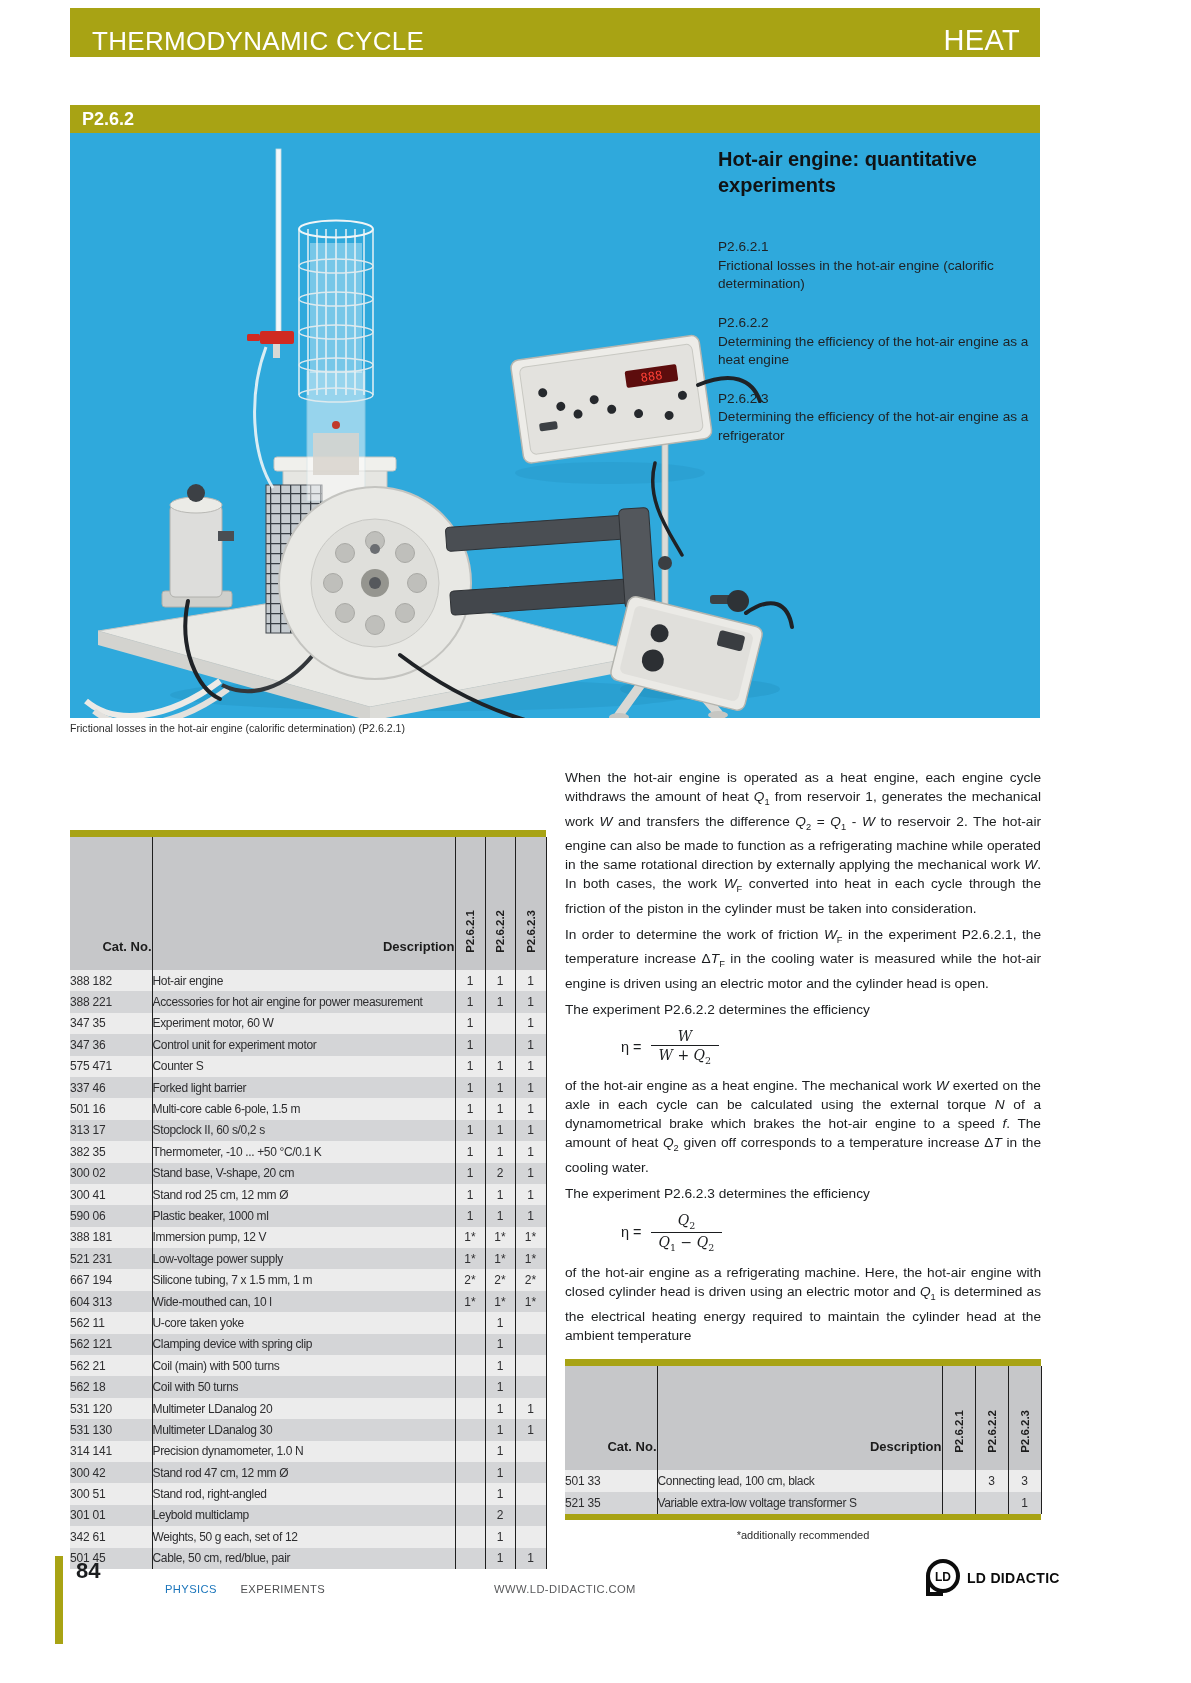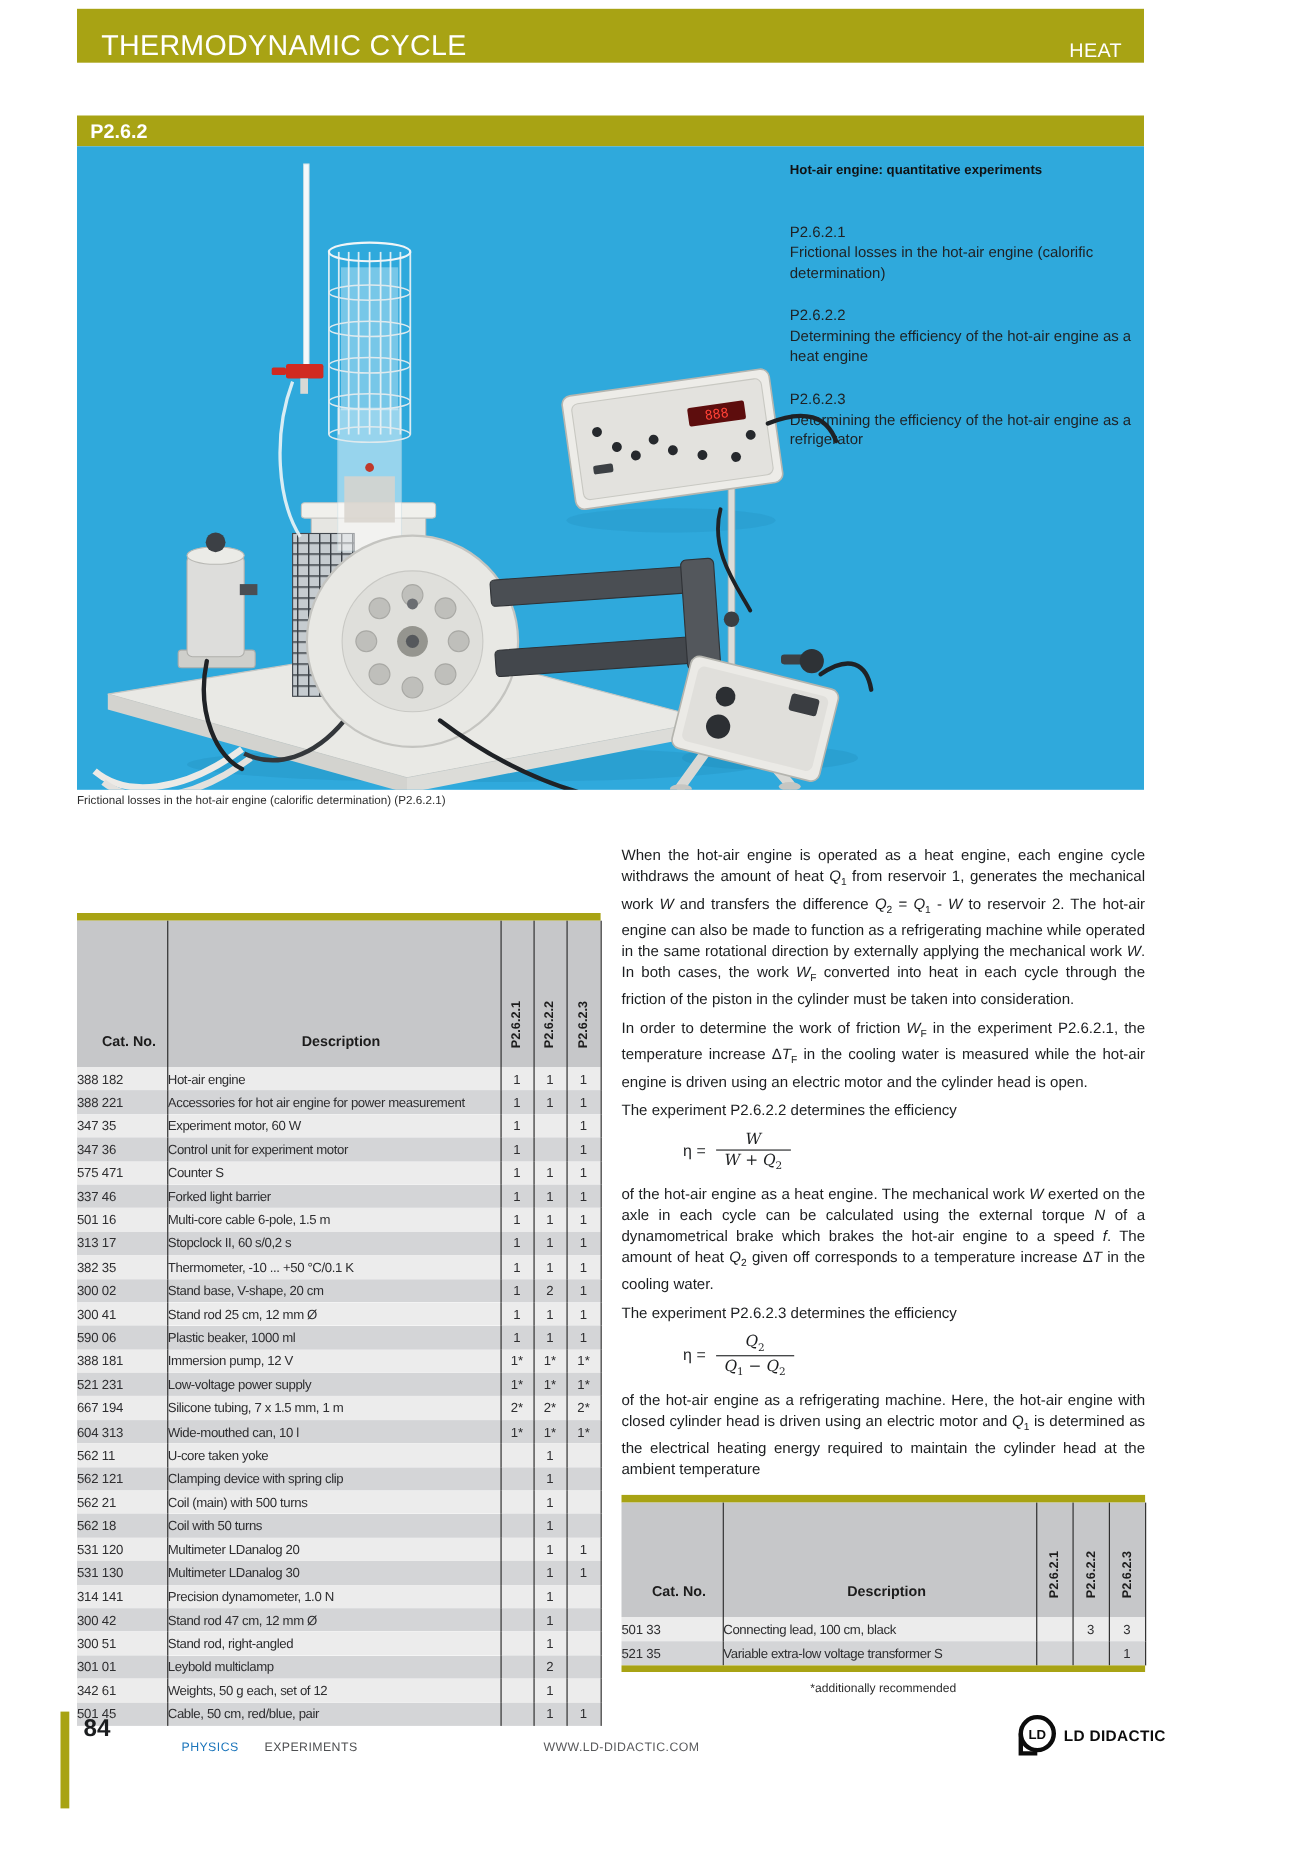--- a/index.html
+++ b/index.html
@@ -3,40 +3,40 @@
 <meta charset="utf-8">
 <style>
   html,body{margin:0;padding:0;background:#ffffff;}
   .page{position:relative;width:1191px;height:1683px;background:#fff;overflow:hidden;
         font-family:"Liberation Sans",sans-serif;color:#1c1c1c;}
 
   
   .hdr-bar{position:absolute;left:70px;top:8px;width:970px;height:49px;background:#a8a314;
            display:flex;justify-content:space-between;align-items:flex-end;}
   .hdr-bar .hdr-left{color:#fff;font-size:26px;letter-spacing:.3px;padding-left:22px;}
-  .hdr-bar .hdr-right{color:#fff;font-size:18px;letter-spacing:.3px;padding-right:20px;}
+  .hdr-bar .hdr-right{color:#fff;font-size:29px;letter-spacing:.3px;padding-right:20px;}
   .sec-bar{position:absolute;left:70px;top:105px;width:970px;height:28px;background:#a8a314;
            display:flex;align-items:center;}
   .sec-bar span{color:#fff;font-size:18px;font-weight:bold;padding-left:12px;}
 
   
   .hero{position:absolute;left:70px;top:133px;width:970px;height:585px;background:#2fa9dc;}
   .hero svg{position:absolute;left:0;top:0;}
   .hero-text{position:absolute;left:648px;top:14px;width:314px;}
-  .hero-title{font-size:12px;font-weight:bold;line-height:1.28;color:#101214;margin:0 0 40px 0;}
+  .hero-title{font-size:20px;font-weight:bold;line-height:1.28;color:#101214;margin:0 0 40px 0;}
   .exp-block{margin:0 0 20px 0;font-size:13.6px;line-height:1.37;color:#1e2124;}
 
   .caption{position:absolute;left:70px;top:722px;width:640px;font-size:10.6px;color:#2c2c2c;}
 
   
   .tbl-wrap{position:absolute;left:70px;top:830px;width:476px;}
   .accent{height:7px;background:#a8a314;}
   .accent-thin{height:6px;background:#a8a314;}
   table.cat{border-collapse:collapse;table-layout:fixed;width:476px;}
-  table.cat thead th{background:#c6c7c9;vertical-align:bottom;font-size:13px;text-align:center;padding:0;}
+  table.cat thead th{background:#c6c7c9;vertical-align:bottom;font-size:13px;text-align:right;padding:0;}
   table.cat thead th.h-cat{padding:0 0 16px 13px;}
   table.cat thead th.h-desc{padding:0 0 16px 13px;}
   table.cat thead th.h-qty{text-align:center;}
   table.cat thead th{height:117px;}
   table.addon thead th{height:88px;}
   .rot{display:inline-block;writing-mode:vertical-rl;transform:rotate(180deg);
        font-size:11.5px;font-weight:bold;margin-bottom:14px;white-space:nowrap;}
   table.cat td{height:21.4px;padding:0;font-size:12px;color:#2e2e30;vertical-align:middle;}
   table.addon td{height:22px;}
   td.c-cat{padding-left:13px;letter-spacing:-.2px;}

